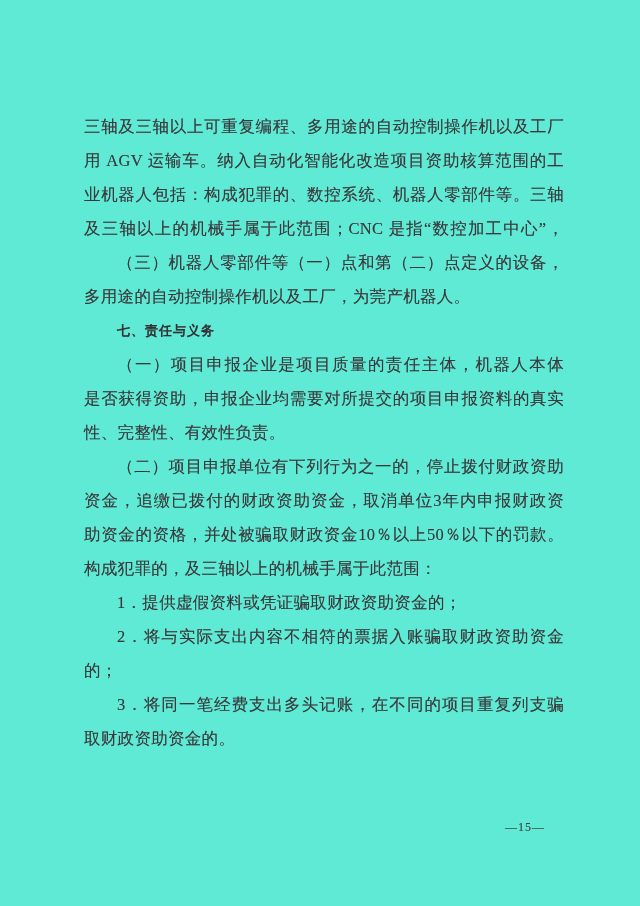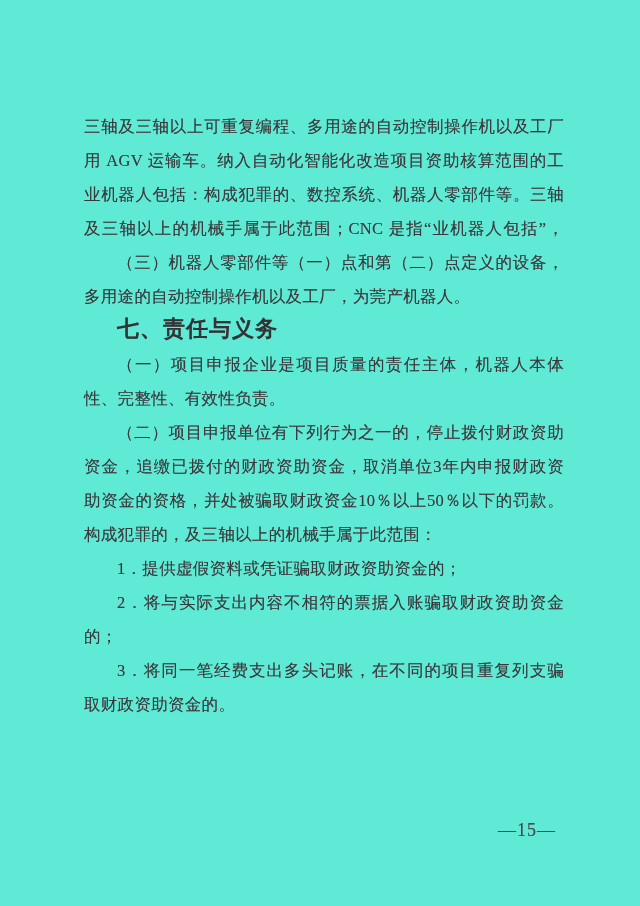--- a/index.html
+++ b/index.html
@@ -36,48 +36,49 @@
   .line.justify {
     text-align: justify;
     text-align-last: justify;
     text-justify: distribute;
   }
   .line.indent {
     padding-left: 33px;
   }
   .line.bold {
     font-weight: bold;
-    font-family: Liberation Mono, monospace;
-    font-size: 22px;
+    font-family: Liberation Serif, serif;
+    font-size: 13px;
     letter-spacing: 1px;
     color: #333337;
   }
   .page-number {
     position: absolute;
     top: 820px;
-    right: 84px;
-    font-size: 18px;
+    right: 95px;
+    font-size: 12px;
     letter-spacing: 1px;
     color: #45454a;
     text-shadow: 0 0 0.5px rgba(80, 80, 84, 0.5);
   }
 </style>
 </head>
 <body>
 
 <div class="page">
   <div class="doc-body">
       <div class="line justify">三轴及三轴以上可重复编程、多用途的自动控制操作机以及工厂</div>
       <div class="line justify">用 AGV 运输车。纳入自动化智能化改造项目资助核算范围的工</div>
       <div class="line justify">业机器人包括：构成犯罪的、数控系统、机器人零部件等。三轴</div>
-      <div class="line justify">及三轴以上的机械手属于此范围；CNC 是指“业机器人包括”，</div>
+      <div class="line justify">及三轴以上的机械手属于此范围；CNC 是指“数控加工中心”，</div>
       <div class="line justify indent">（三）机器人零部件等（一）点和第（二）点定义的设备，</div>
       <div class="line">多用途的自动控制操作机以及工厂，为莞产机器人。</div>
       <div class="line indent bold">七、责任与义务</div>
       <div class="line justify indent">（一）项目申报企业是项目质量的责任主体，机器人本体</div>
+      <div class="line justify">是否获得资助，申报企业均需要对所提交的项目申报资料的真实</div>
       <div class="line">性、完整性、有效性负责。</div>
       <div class="line justify indent">（二）项目申报单位有下列行为之一的，停止拨付财政资助</div>
       <div class="line justify">资金，追缴已拨付的财政资助资金，取消单位3年内申报财政资</div>
       <div class="line justify">助资金的资格，并处被骗取财政资金10％以上50％以下的罚款。</div>
       <div class="line">构成犯罪的，及三轴以上的机械手属于此范围：</div>
       <div class="line indent">1．提供虚假资料或凭证骗取财政资助资金的；</div>
       <div class="line justify indent">2．将与实际支出内容不相符的票据入账骗取财政资助资金</div>
       <div class="line">的；</div>
       <div class="line justify indent">3．将同一笔经费支出多头记账，在不同的项目重复列支骗</div>
       <div class="line">取财政资助资金的。</div>

